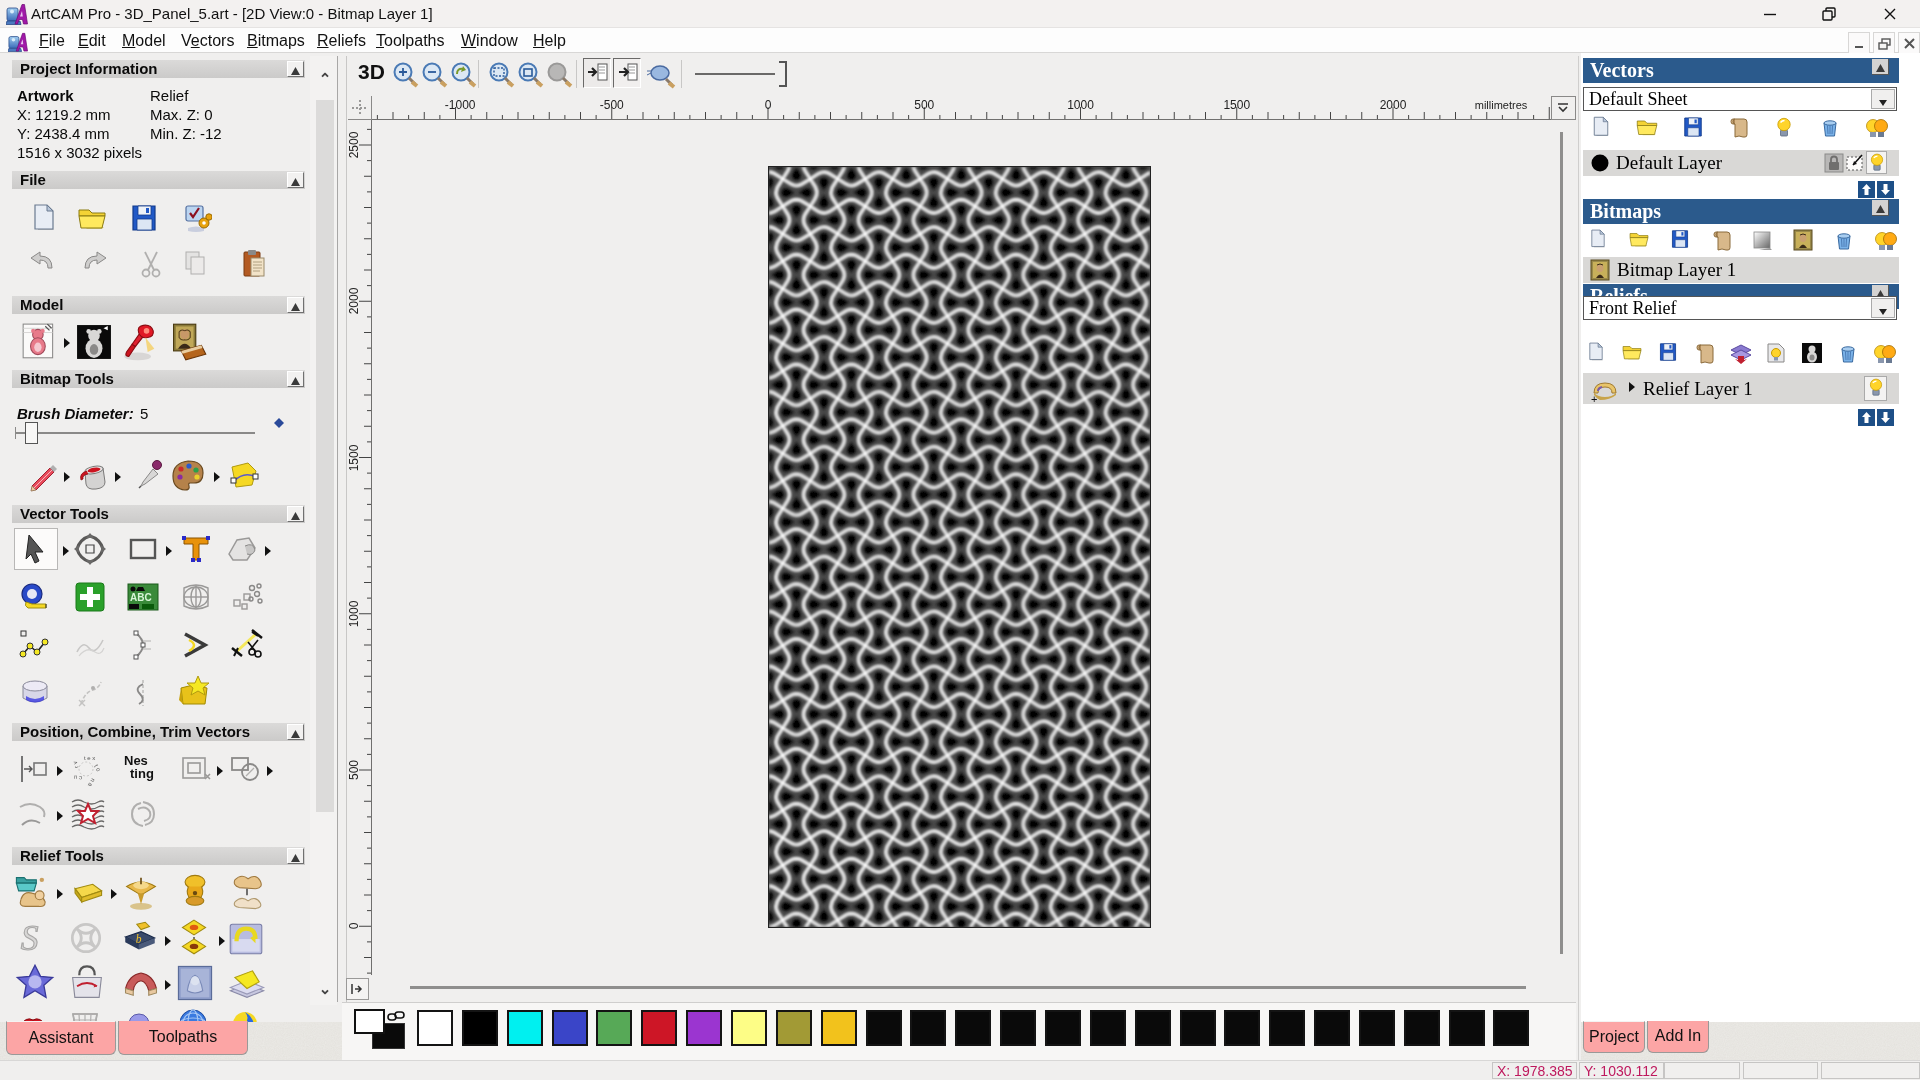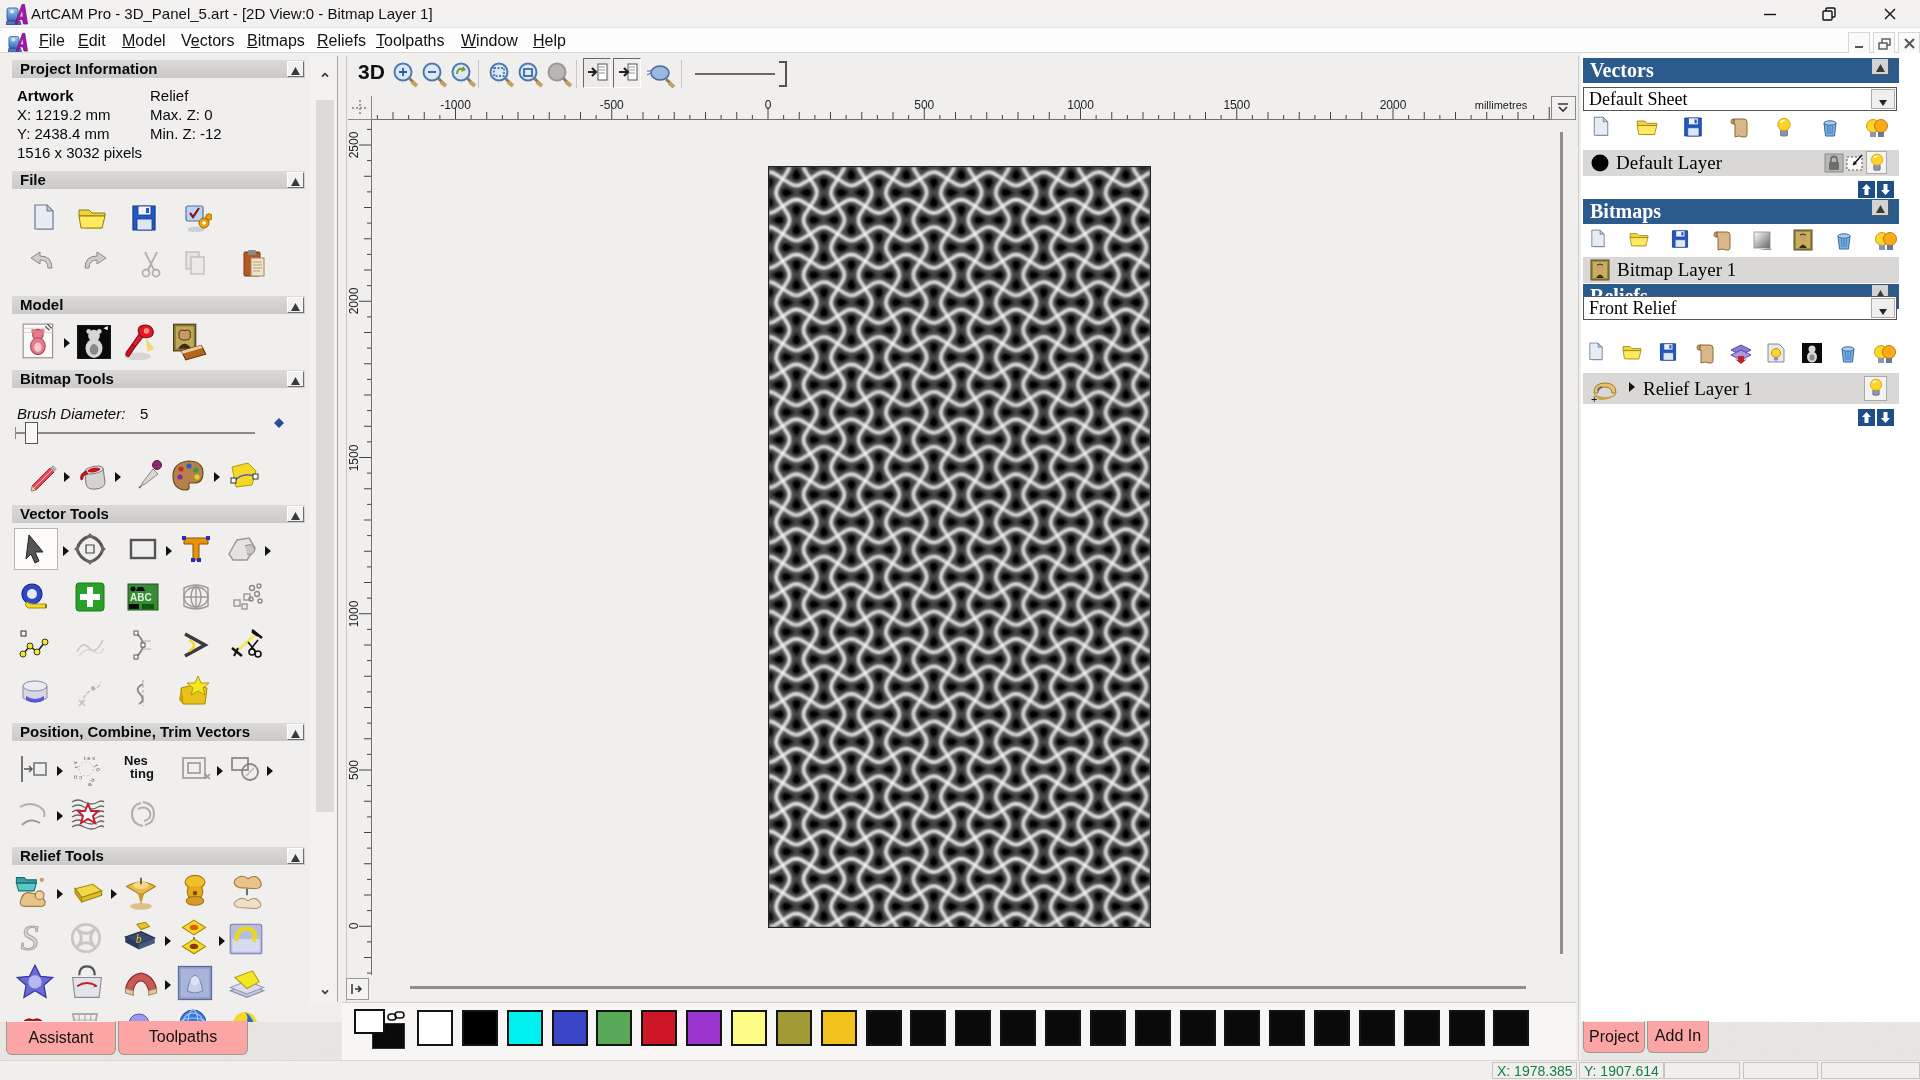--- a/index.html
+++ b/index.html
@@ -13,21 +13,21 @@
 .secbtn svg{margin-top:3px}
 .lptxt{position:absolute;font-size:15px;color:#0a0a0a}
 #lpscroll{position:absolute;left:310px;top:56px;width:27px;height:949px;background:#f3f2f1}
 #lpthumb{position:absolute;left:316px;top:100px;width:18px;height:712px;background:#dcdbda}
 .chev{position:absolute;left:314px;font-size:15px;color:#444;width:22px;text-align:center;font-weight:bold}
 #canvasarea{position:absolute;left:342px;top:56px;width:1234px;height:946px;background:#f0efee}
 #vp{position:absolute;left:372px;top:120px;width:1184px;height:855px;background:#f0efee;overflow:hidden}
 #pattern{position:absolute;left:396px;top:46px;width:383px;height:762px;border:1px solid #222;background:#555}
 #palette{position:absolute;left:342px;top:1002px;width:1234px;height:58px;background:#f7f6f5;border-top:1px solid #cfcecd}
 .sw{position:absolute;top:8px;width:36px;height:36px;border:2px solid #141414}
-.stbox{position:absolute;top:1062px;height:17px;border:1px solid #c6c5c4;font-size:14px;color:#15803d;padding:0 4px;line-height:16px;white-space:nowrap;overflow:hidden}
+.stbox{position:absolute;top:1062px;height:17px;border:1px solid #c6c5c4;font-size:14px;color:#be185d;padding:0 4px;line-height:16px;white-space:nowrap;overflow:hidden}
 #rightpanel{position:absolute;left:1581px;top:53px;width:339px;height:1007px;background:#fff;font-family:"Liberation Serif",serif}
 .bluehead{position:absolute;width:316px;height:25px;font-family:"Liberation Serif",serif;background:#2b5a8c;color:#fff;font-weight:bold;font-size:20px;padding-left:7px;line-height:24px}
 .combo{position:absolute;width:314px;height:24px;font-family:"Liberation Serif",serif;background:#fff;border:1px solid #555;font-size:18px;color:#000;padding-left:5px;line-height:22px}
 .combobtn{position:absolute;right:1px;top:1px;width:24px;height:20px;background:#f0efee;border:1px solid #aaa;text-align:center}
 .layerrow{position:absolute;width:316px;height:26px;background:#d9d8d6;font-size:19px;color:#000}
 .updown{position:absolute;width:17px;height:17px;background:#1d4f87;color:#fff;text-align:center;font-size:13px;line-height:17px;font-family:"Liberation Sans",sans-serif}
 .tab{position:absolute;background:#fca5a5;border:1px solid #9a9998;border-top:none;border-radius:0 0 6px 6px;font-size:16px;color:#111;text-align:center;font-family:"Liberation Sans",sans-serif}
 .ic{position:absolute}
 </style></head><body>
 
@@ -203,21 +203,21 @@
     <rect x="7" y="4" width="16" height="20" fill="#c0a858"></rect>
     <ellipse cx="15" cy="11" rx="4" ry="4.5" fill="#c89868"></ellipse>
     <path d="M15 8 Q12 6 10 9 L10 14 Q12 17 15 16 Q18 17 20 14 L20 9 Q18 6 15 8" fill="none" stroke="#5a4020" stroke-width="1"></path>
     <path d="M9 24 Q15 15 21 24 Z" fill="#3a2a18"></path>
     <path d="M12 26 L30 21 L34 29 L16 34 Z" fill="#b5651d" stroke="#6a3508" stroke-width="1"></path>
     <path d="M12 26 L30 21 L31 23.5 L13 28.5 Z" fill="#e8cda0"></path>
   </svg>
 <div class="sech" style="top:370px">Bitmap Tools<div class="secbtn"><svg width="11" height="10" viewBox="0 0 11 10">
         <path d="M5.5 1 L10 9 L1 9 Z" fill="#3a3a3a"></path>
       </svg></div></div>
-<div class="lptxt" style="left:17px;top:405px;font-weight:normal;font-style:italic">Brush Diameter:</div>
+<div class="lptxt" style="left:17px;top:405px;font-weight:bold;font-style:italic">Brush Diameter:</div>
 <div class="lptxt" style="left:140px;top:405px">5</div>
 <div class="abs" style="left:15px;top:432px;width:240px;height:2px;background:#8a8988"></div>
 <div class="abs" style="left:15px;top:427px;width:1px;height:12px;background:#8a8988"></div>
 <div class="abs" style="left:25px;top:422px;width:13px;height:22px;background:#f8f7f6;border:1px solid #555"></div>
 <svg class="ic" style="left:274px;top:418px" width="10" height="10" viewBox="0 0 10 10">
     <path d="M5 0 L10 5 L5 10 L0 5 Z" fill="#2a4a9a"></path>
   </svg>
 <svg class="ic" style="left:26px;top:458px" width="34" height="34" viewBox="0 0 34 34">
     <path d="M6 28 L24 10 L28 14 L10 32 Z" fill="#e84a5a" stroke="#a02030" stroke-width="1"></path>
     <path d="M6 28 L5 33 L10 32 Z" fill="#f0c8a0" stroke="#a08060" stroke-width="1"></path>
@@ -761,21 +761,21 @@
       <path d="M1083.50 16 V24"></path>
       <path d="M1099.12 19 V24"></path>
       <path d="M1114.75 16 V24"></path>
       <path d="M1130.38 19 V24"></path>
       <path d="M1146.00 16 V24"></path>
       <path d="M1161.62 19 V24"></path>
       <path d="M1177.25 11 V24"></path>
     </g>
     <path d="M0 23.5 H1179" stroke="#706f6e"></path>
   </svg>
-<div class="abs" style="left:435.5px;top:98px;width:40px;text-align:center;font-size:12px;color:#222">-1000</div>
+<div class="abs" style="left:435.5px;top:98px;width:40px;text-align:right;font-size:12px;color:#222">-1000</div>
 <div class="abs" style="left:591.75px;top:98px;width:40px;text-align:center;font-size:12px;color:#222">-500</div>
 <div class="abs" style="left:748px;top:98px;width:40px;text-align:center;font-size:12px;color:#222">0</div>
 <div class="abs" style="left:904.25px;top:98px;width:40px;text-align:center;font-size:12px;color:#222">500</div>
 <div class="abs" style="left:1060.5px;top:98px;width:40px;text-align:center;font-size:12px;color:#222">1000</div>
 <div class="abs" style="left:1216.75px;top:98px;width:40px;text-align:center;font-size:12px;color:#222">1500</div>
 <div class="abs" style="left:1373px;top:98px;width:40px;text-align:center;font-size:12px;color:#222">2000</div>
 <div class="abs" style="left:1455px;top:99px;width:92px;text-align:center;font-size:11px;color:#222">millimetres</div>
 <div class="abs" style="left:1551px;top:96px;width:25px;height:24px;background:#f0efee;border:1px solid #8a8988"></div>
 <svg class="ic" style="left:1556px;top:102px" width="14" height="12" viewBox="0 0 14 12">
     <path d="M2 2 H12 M3 5 L7 9 L11 5" fill="none" stroke="#333" stroke-width="1.6"></path>
@@ -906,21 +906,21 @@
 <div class="sw" style="left:1224.3px;top:1010px;background:#0a0a0a"></div>
 <div class="sw" style="left:1269.1px;top:1010px;background:#0a0a0a"></div>
 <div class="sw" style="left:1314.0px;top:1010px;background:#0a0a0a"></div>
 <div class="sw" style="left:1358.8px;top:1010px;background:#0a0a0a"></div>
 <div class="sw" style="left:1403.7px;top:1010px;background:#0a0a0a"></div>
 <div class="sw" style="left:1448.5px;top:1010px;background:#0a0a0a"></div>
 <div class="sw" style="left:1493.4px;top:1010px;background:#0a0a0a"></div>
 
 <div class="abs" style="left:0;top:1060px;width:1920px;height:20px;background:#f0efee;border-top:1px solid #d8d7d6"></div>
 <div class="stbox" style="left:1492px;width:85px">X: 1978.385</div>
-<div class="stbox" style="left:1579px;width:85px">Y: 1907.614</div>
+<div class="stbox" style="left:1579px;width:85px">Y: 1030.112</div>
 <div class="stbox" style="left:1664px;width:76px"></div>
 <div class="stbox" style="left:1743px;width:75px"></div>
 <div class="stbox" style="left:1821px;width:99px"></div>
 
 <div class="abs" style="left:1578px;top:56px;width:1px;height:1004px;background:#cfcecd"></div>
 <div id="rightpanel"></div>
 <div class="bluehead" style="left:1583px;top:58px">Vectors</div>
 <div class="abs" style="left:1872px;top:59px;width:17px;height:16px;background:#d4d3d2;border-right:1px solid #555;border-bottom:1px solid #555;text-align:center"><svg width="11" height="10" viewBox="0 0 11 10" style="margin-top:3px">
       <path d="M5.5 1 L10 9 L1 9 Z" fill="#3a3a3a"></path>
     </svg></div>

